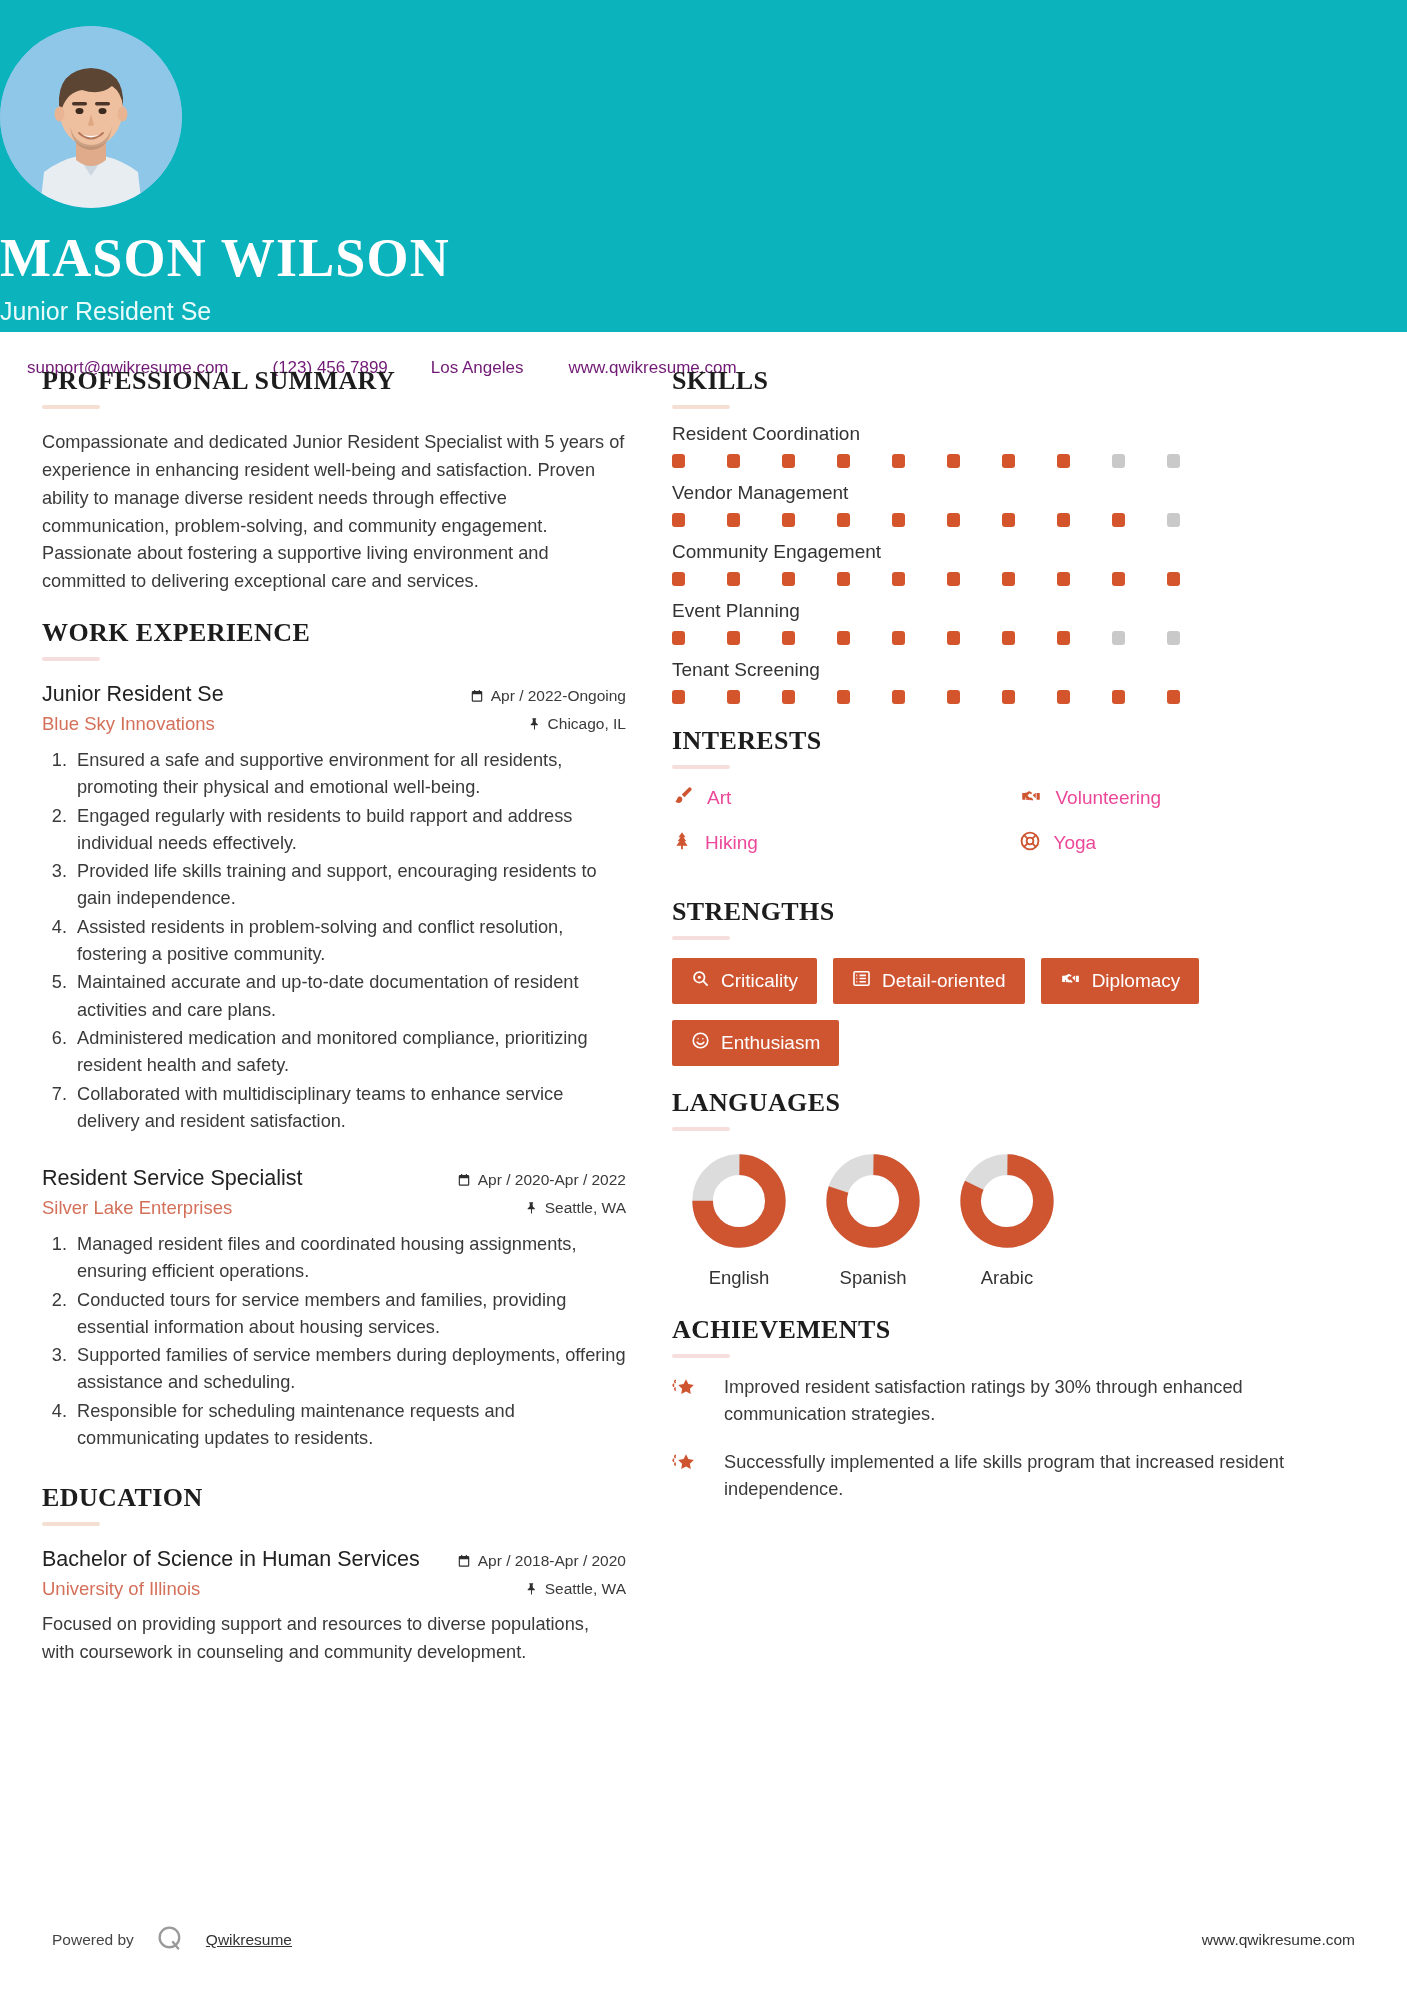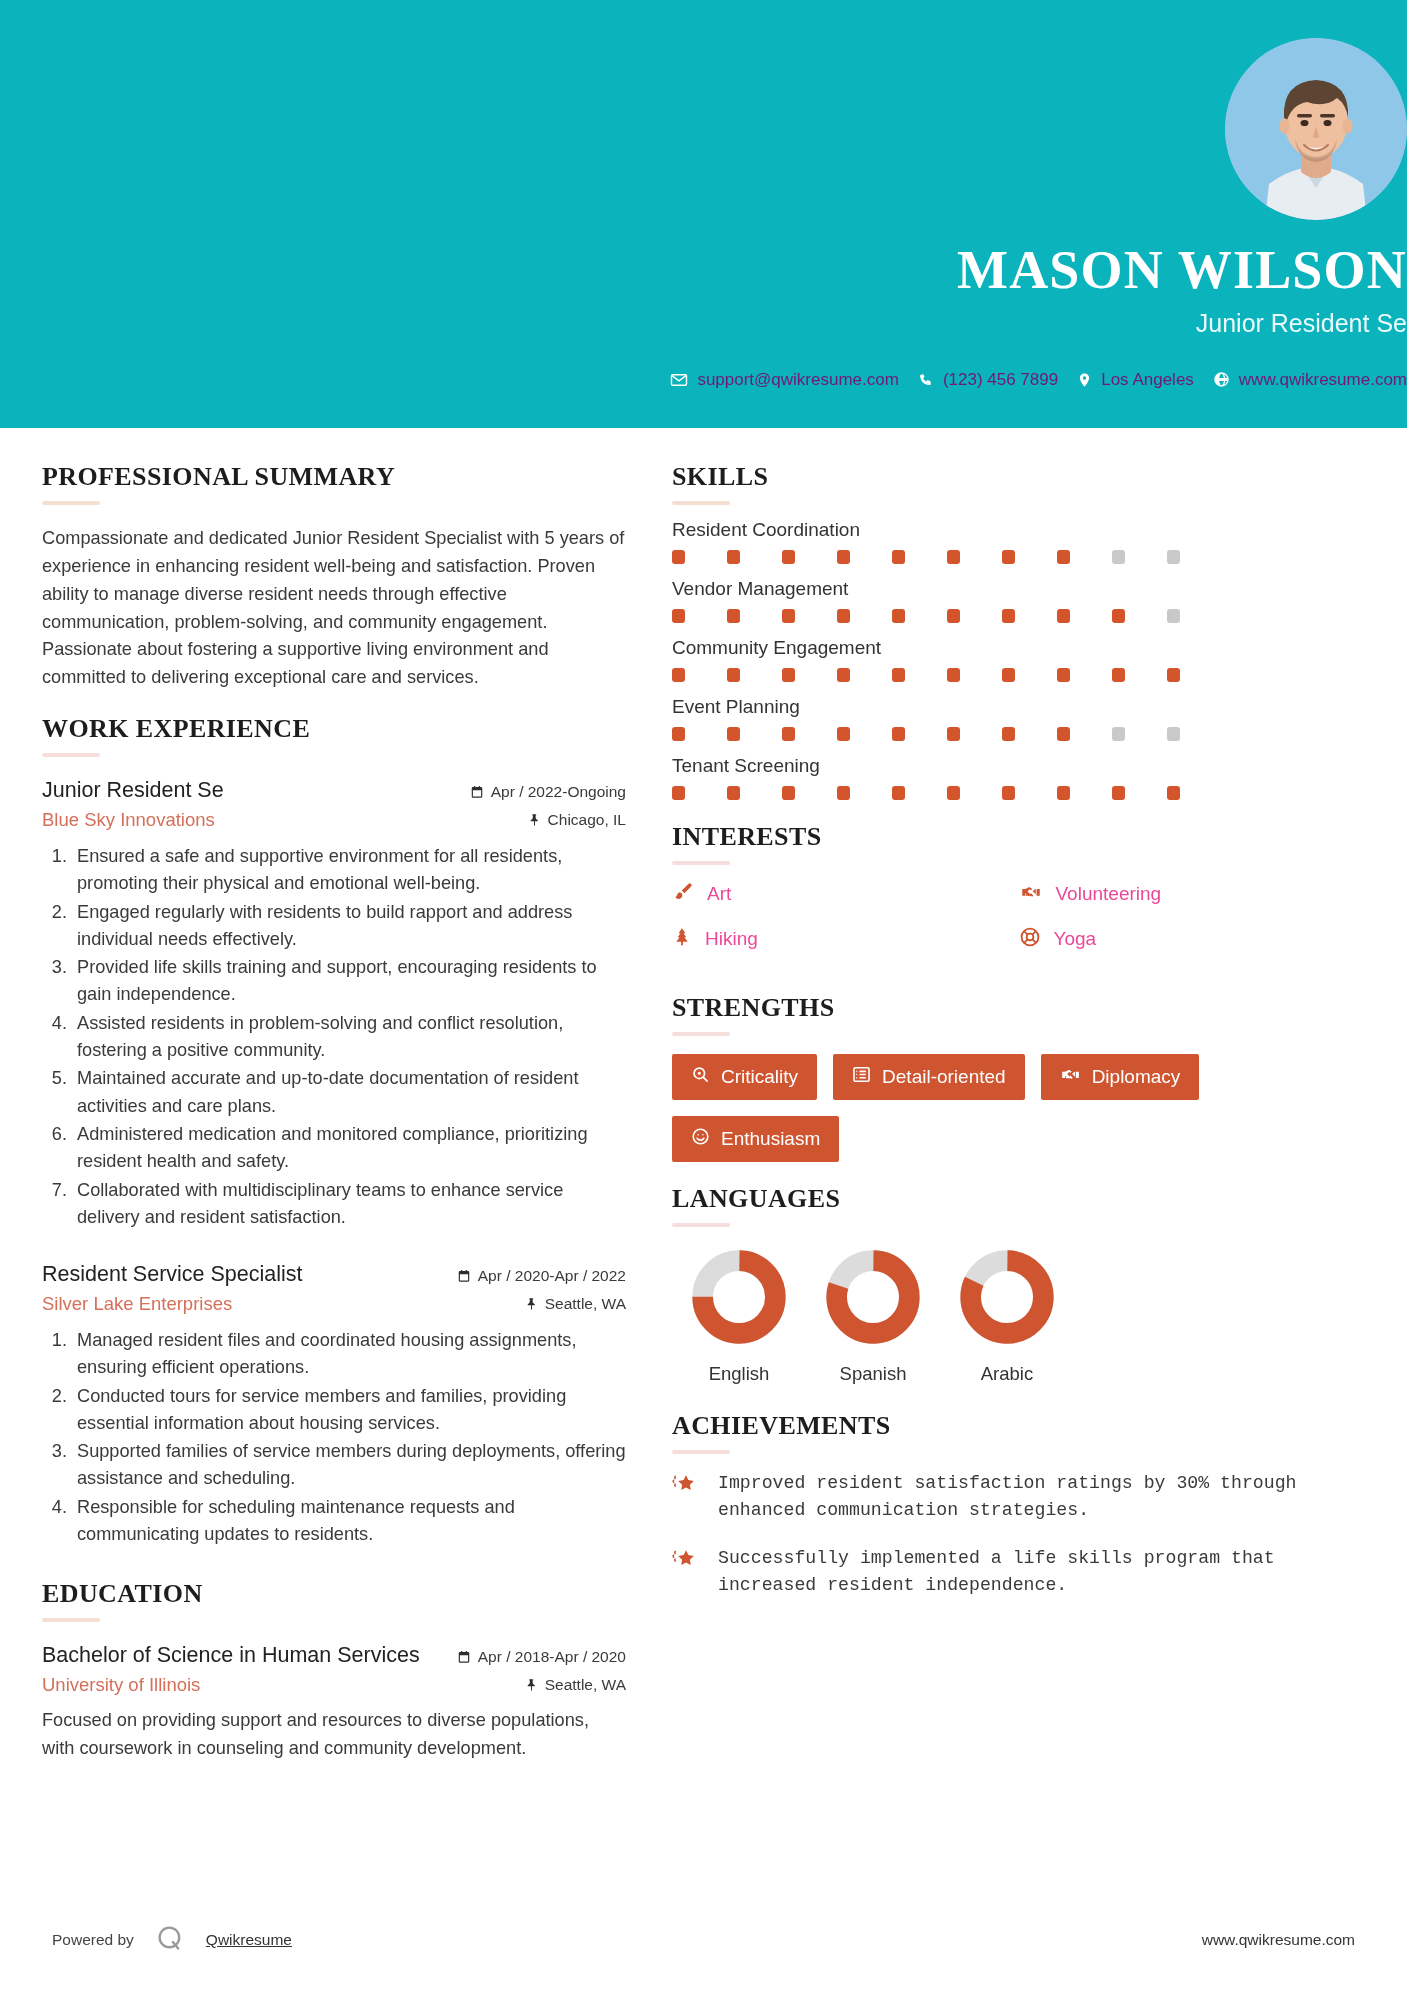--- a/index.html
+++ b/index.html
@@ -8,26 +8,26 @@
     font-family:"Liberation Sans", sans-serif;
     background:#ffffff;
     color:#2e2e2e;
     -webkit-font-smoothing:antialiased;
   }
   .page { width:1407px; height:1990px; position:relative; background:#fff; display:flex; flex-direction:column; }
 
   
   .header {
     background:#0bb3bd;
-    height:428px;
+    height:332px;
     width:100%;
     display:flex;
     flex-direction:column;
-    align-items:flex-end;
-    padding-top:38px;
+    align-items:flex-start;
+    padding-top:26px;
     flex:none;
   }
   .avatar {
     width:182px; height:182px; border-radius:50%;
     background:#8fc7e8;
     overflow:hidden;
     position:relative;
     flex:none;
   }
   .avatar svg { display:block; width:182px; height:182px; }
@@ -121,21 +121,21 @@
     border-radius:2px;
   }
 
   
   .lang-row { display:flex; gap:0; margin-top:22px; justify-content:flex-start; }
   .lang { width:134px; text-align:center; }
   .lang-name { font-size:18.5px; color:#333; margin-top:14px; }
 
   
   .ach-list { margin-top:16px; }
-  .ach { display:flex; gap:22px; margin-bottom:20px;font-family:Liberation Mono, monospace; }
+  .ach { display:flex; gap:28px; margin-bottom:20px; }
   .ach-text { font-size:18.2px; line-height:1.5; color:#3a3a3a; }
 
   
   .footer {
     position:absolute; left:0; bottom:0; width:100%;
     padding:0 52px 34px 52px;
     display:flex; align-items:center; justify-content:space-between;
   }
   .powered { display:flex; align-items:center; gap:22px; }
   .powered-label { font-size:15.5px; color:#444; }

